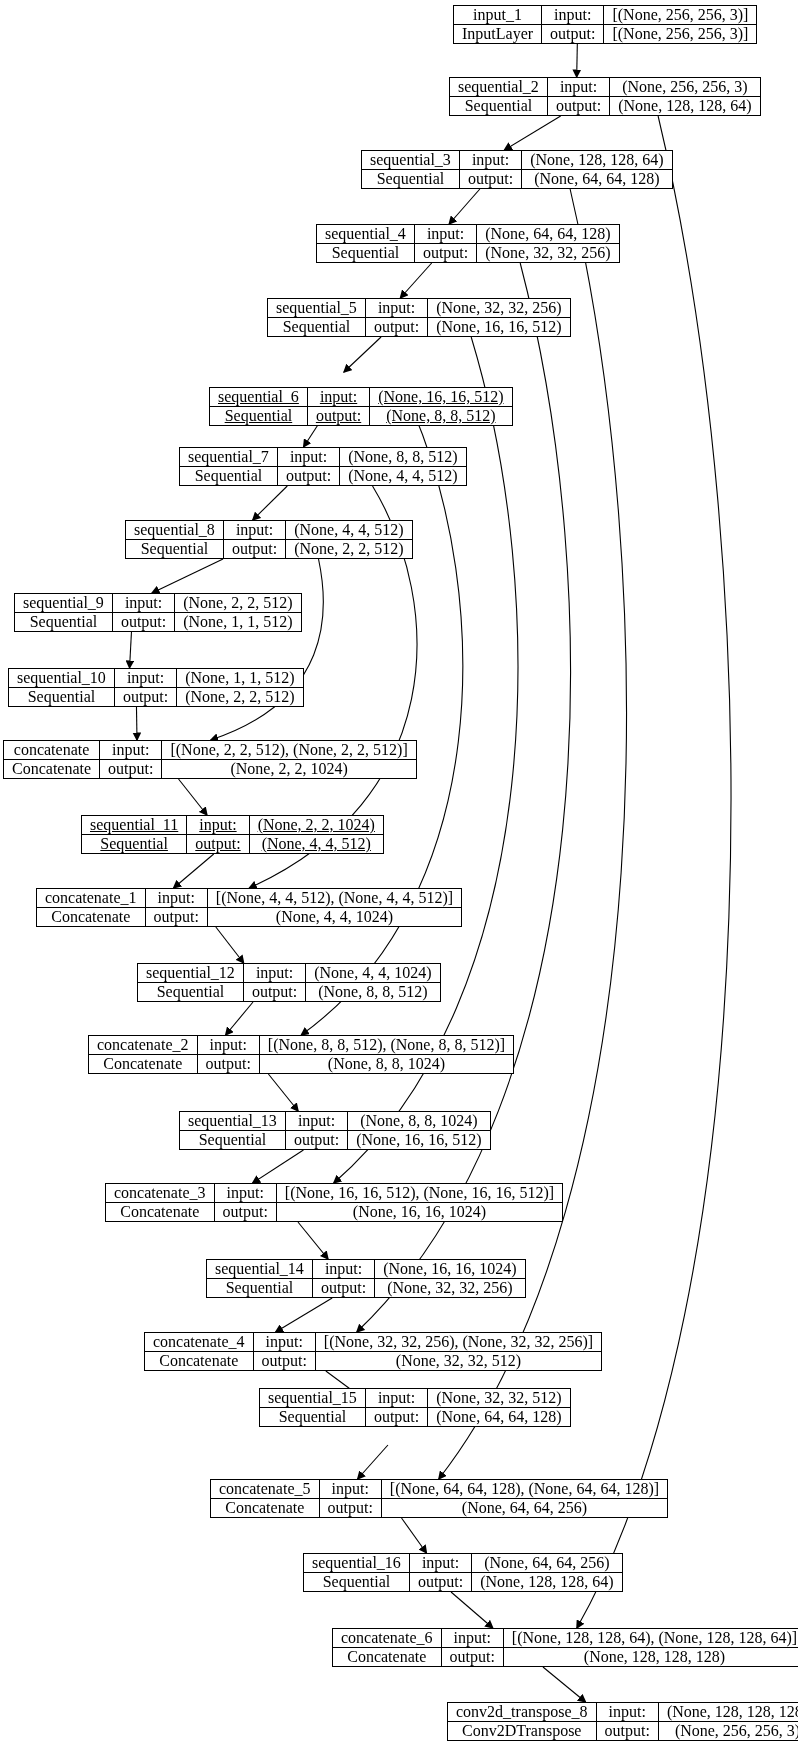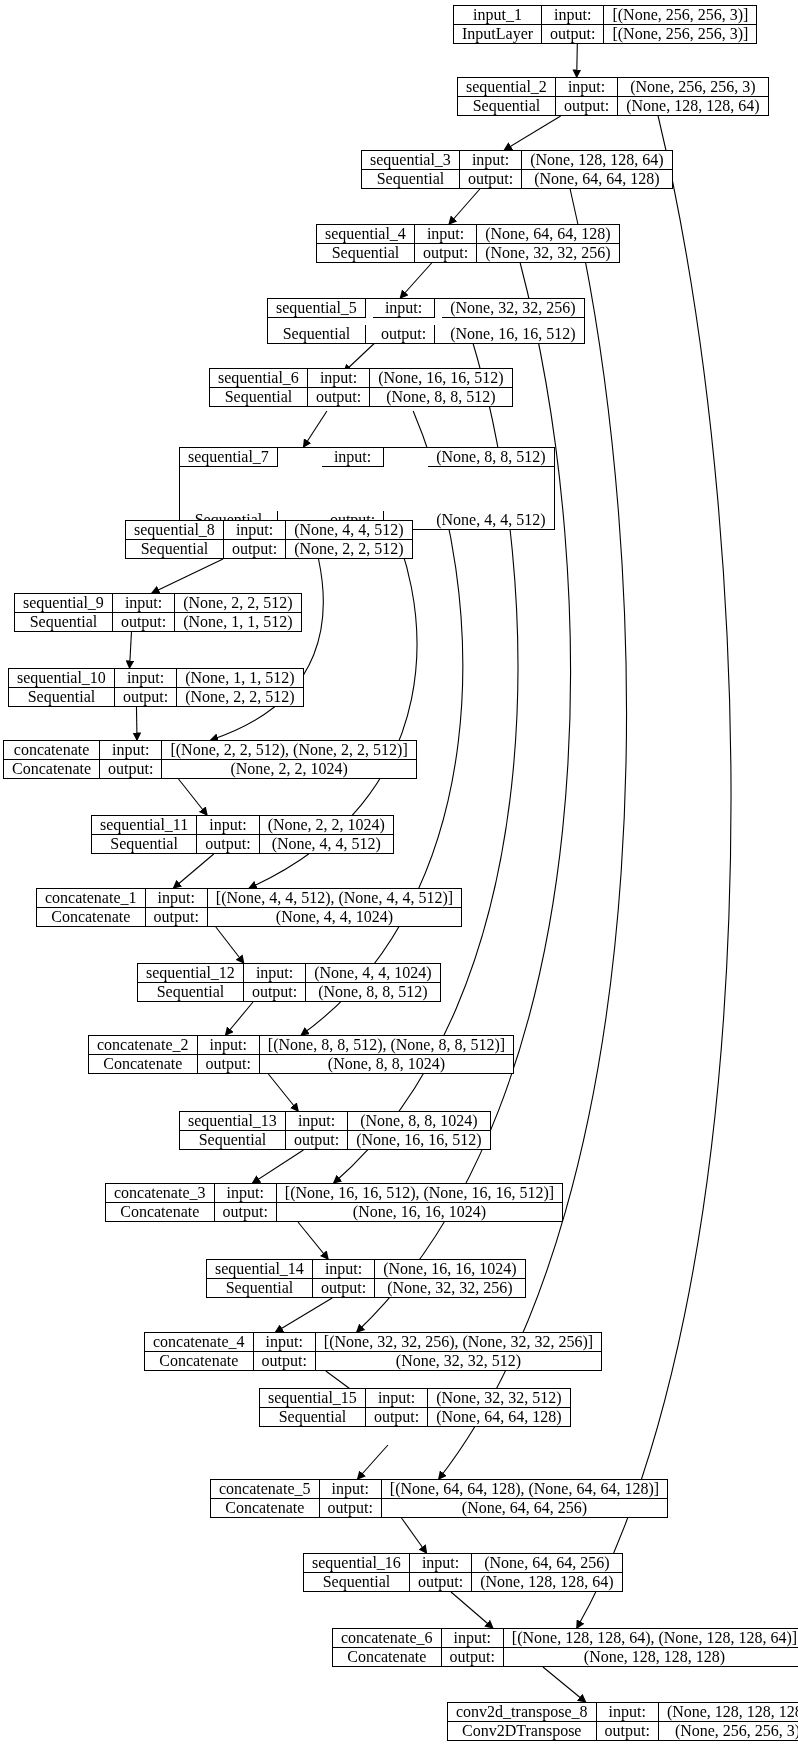--- a/index.html
+++ b/index.html
@@ -78,21 +78,21 @@
     </svg>
   <div id="nodes">
       <div class="node" style="left: 453px; top: 5px;">
         <span class="cell">input_1</span>
         <span class="cell">input:</span>
         <span class="cell col3">[(None, 256, 256, 3)]</span>
         <span class="cell row2">InputLayer</span>
         <span class="cell row2">output:</span>
         <span class="cell col3 row2">[(None, 256, 256, 3)]</span>
       </div>
-      <div class="node" style="left: 449px; top: 77px; margin-left: 8px;">
+      <div class="node" style="left: 449px; top: 77px;">
         <span class="cell">sequential_2</span>
         <span class="cell">input:</span>
         <span class="cell col3">(None, 256, 256, 3)</span>
         <span class="cell row2">Sequential</span>
         <span class="cell row2">output:</span>
         <span class="cell col3 row2">(None, 128, 128, 64)</span>
       </div>
       <div class="node" style="left: 361px; top: 150px;">
         <span class="cell">sequential_3</span>
         <span class="cell">input:</span>
@@ -102,37 +102,37 @@
         <span class="cell col3 row2">(None, 64, 64, 128)</span>
       </div>
       <div class="node" style="left: 316px; top: 224px;">
         <span class="cell">sequential_4</span>
         <span class="cell">input:</span>
         <span class="cell col3">(None, 64, 64, 128)</span>
         <span class="cell row2">Sequential</span>
         <span class="cell row2">output:</span>
         <span class="cell col3 row2">(None, 32, 32, 256)</span>
       </div>
-      <div class="node" style="left: 267px; top: 298px; gap: 7px;">
+      <div class="node" style="left: 267px; top: 298px;">
         <span class="cell">sequential_5</span>
         <span class="cell">input:</span>
         <span class="cell col3">(None, 32, 32, 256)</span>
         <span class="cell row2">Sequential</span>
         <span class="cell row2">output:</span>
         <span class="cell col3 row2">(None, 16, 16, 512)</span>
       </div>
-      <div class="node" style="left: 209px; top: 368px;">
+      <div class="node" style="left: 209px; top: 387px; text-decoration: underline;">
         <span class="cell">sequential_6</span>
         <span class="cell">input:</span>
         <span class="cell col3">(None, 16, 16, 512)</span>
         <span class="cell row2">Sequential</span>
         <span class="cell row2">output:</span>
         <span class="cell col3 row2">(None, 8, 8, 512)</span>
       </div>
-      <div class="node" style="left: 179px; top: 447px; gap: 44px;">
+      <div class="node" style="left: 179px; top: 447px;">
         <span class="cell">sequential_7</span>
         <span class="cell">input:</span>
         <span class="cell col3">(None, 8, 8, 512)</span>
         <span class="cell row2">Sequential</span>
         <span class="cell row2">output:</span>
         <span class="cell col3 row2">(None, 4, 4, 512)</span>
       </div>
       <div class="node" style="left: 125px; top: 520px;">
         <span class="cell">sequential_8</span>
         <span class="cell">input:</span>
@@ -158,21 +158,21 @@
         <span class="cell col3 row2">(None, 2, 2, 512)</span>
       </div>
       <div class="node" style="left: 3px; top: 740px;">
         <span class="cell">concatenate</span>
         <span class="cell">input:</span>
         <span class="cell col3">[(None, 2, 2, 512), (None, 2, 2, 512)]</span>
         <span class="cell row2">Concatenate</span>
         <span class="cell row2">output:</span>
         <span class="cell col3 row2">(None, 2, 2, 1024)</span>
       </div>
-      <div class="node" style="left: 91px; top: 815px;">
+      <div class="node" style="left: 81px; top: 815px; text-decoration: underline;">
         <span class="cell">sequential_11</span>
         <span class="cell">input:</span>
         <span class="cell col3">(None, 2, 2, 1024)</span>
         <span class="cell row2">Sequential</span>
         <span class="cell row2">output:</span>
         <span class="cell col3 row2">(None, 4, 4, 512)</span>
       </div>
       <div class="node" style="left: 36px; top: 888px;">
         <span class="cell">concatenate_1</span>
         <span class="cell">input:</span>

